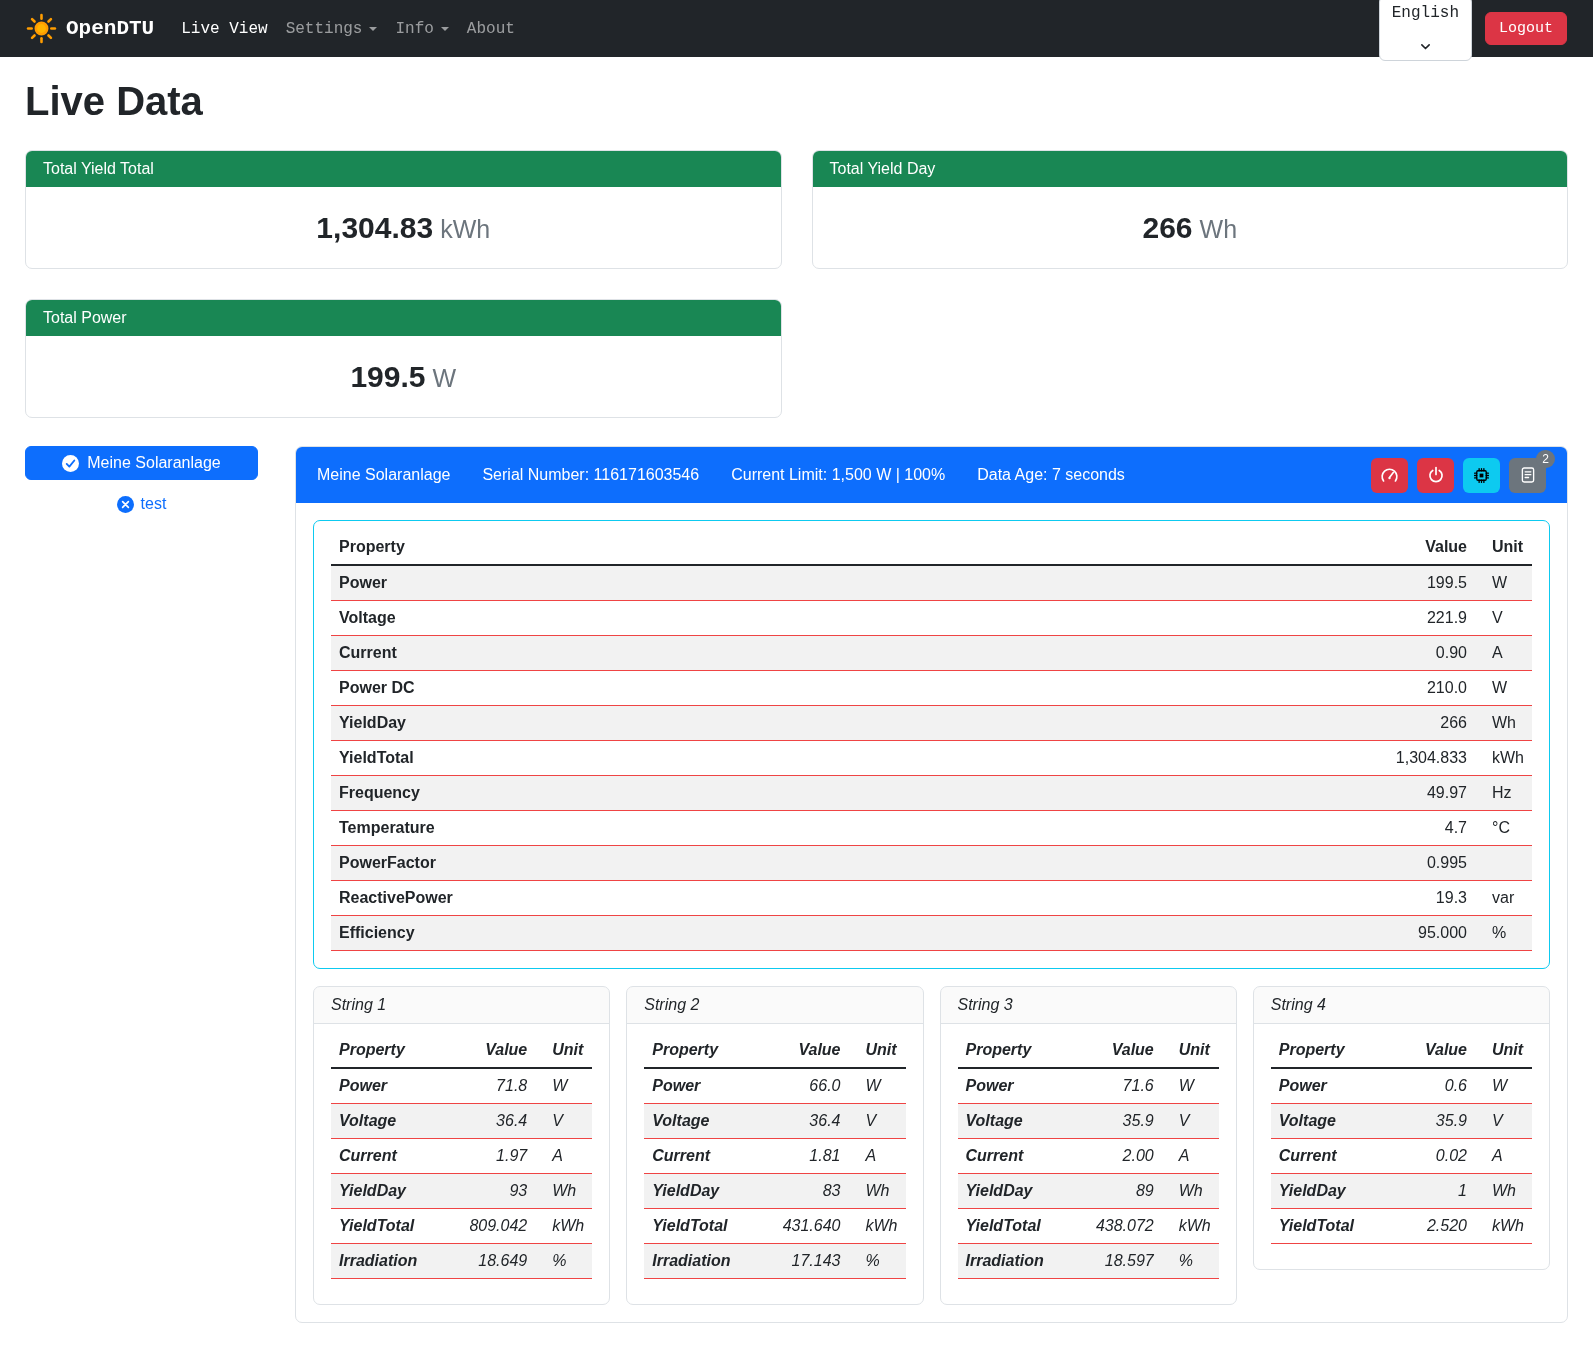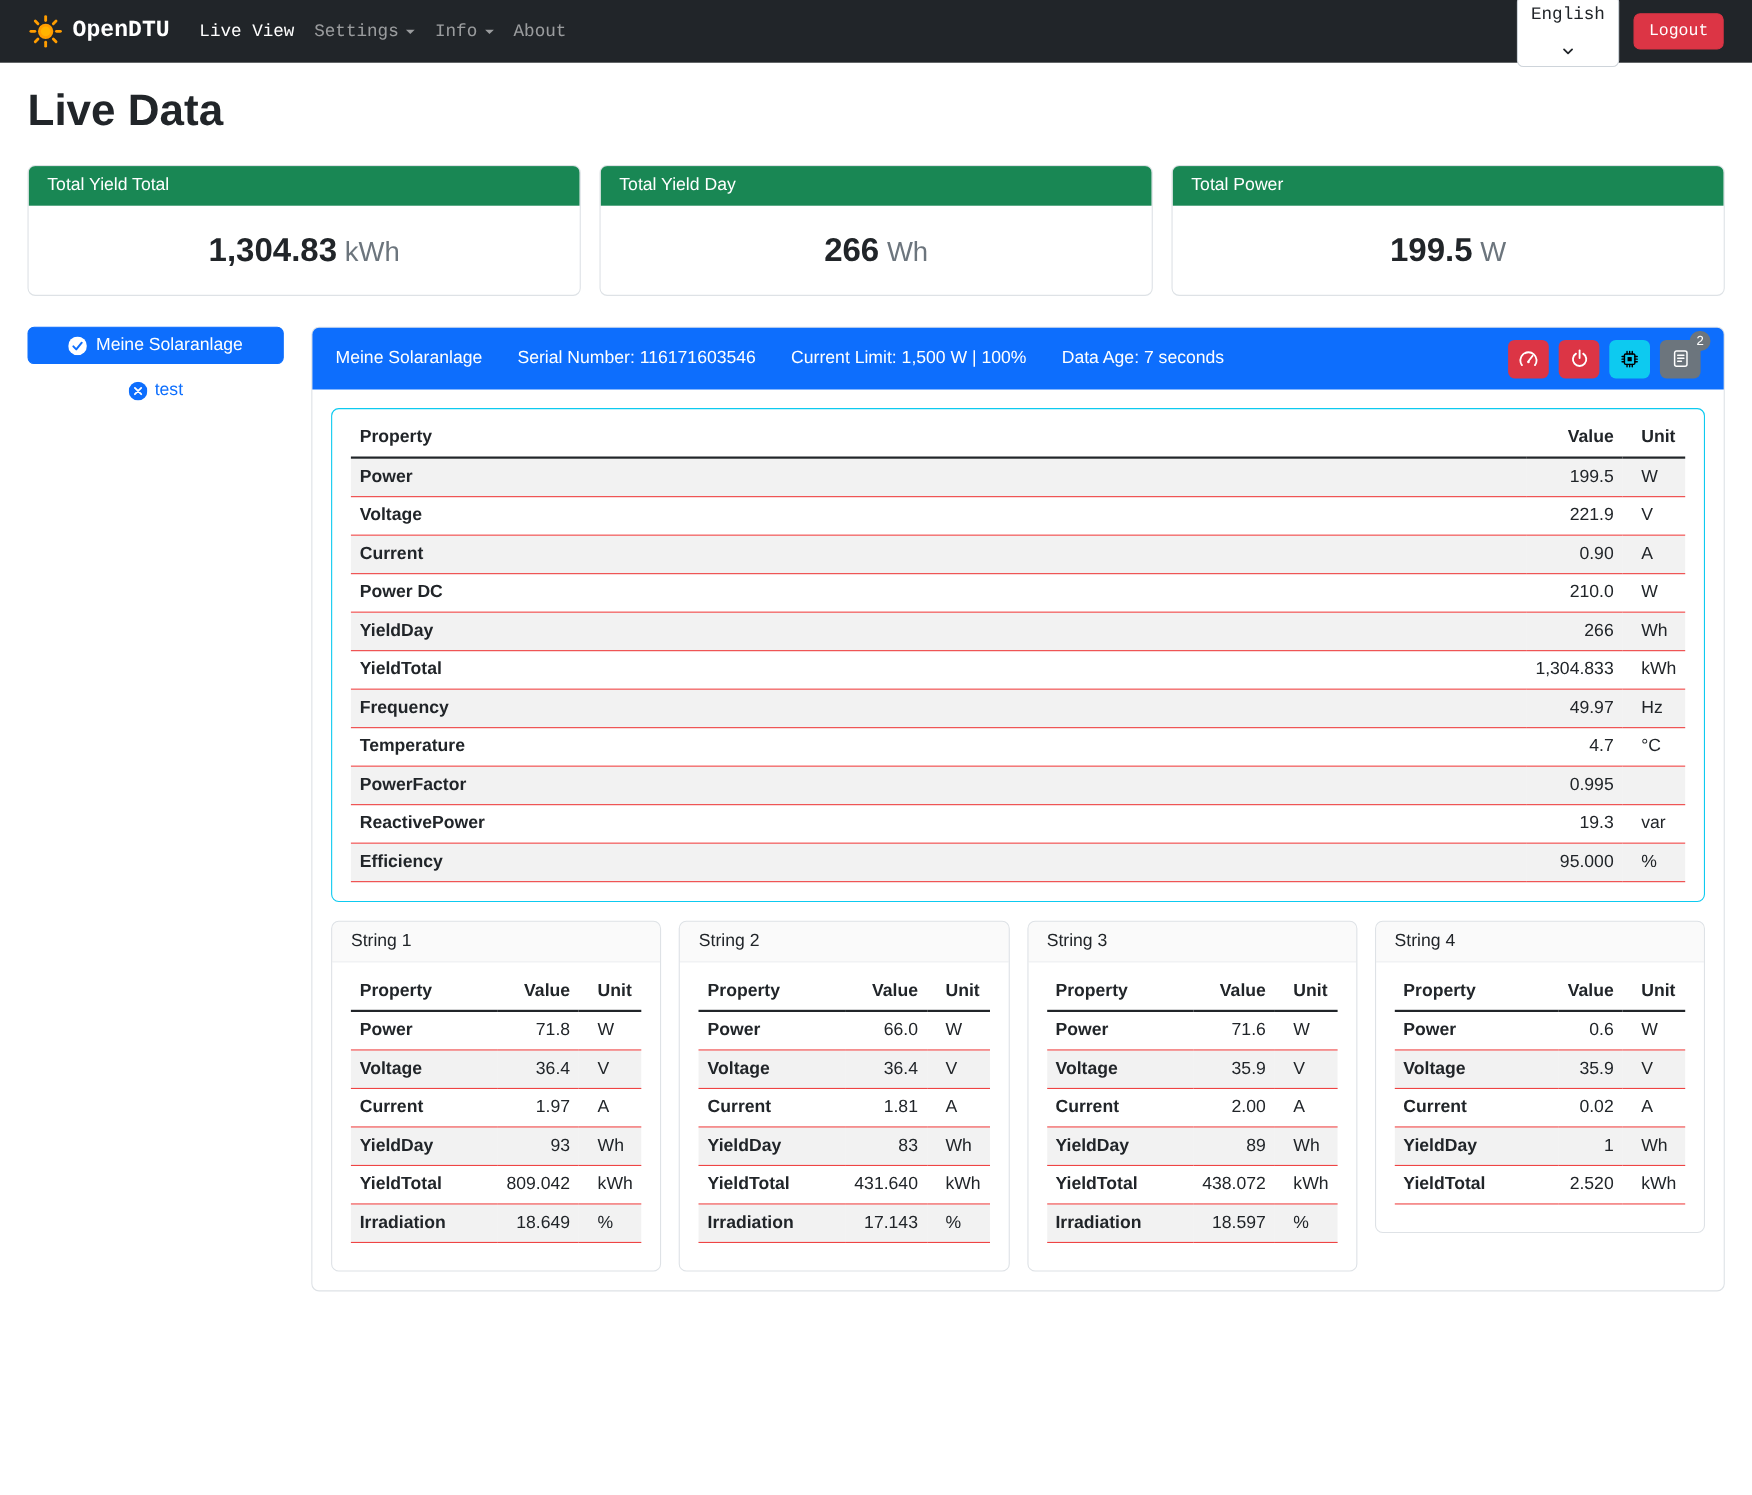--- a/index.html
+++ b/index.html
@@ -52,42 +52,42 @@
     border: 1px solid #dc3545; border-radius: 6px;
     padding: 7px 13px; font-size: 15px; cursor: pointer; font-family: inherit;
   }
 
   
   .container { padding: 4px 25px 28px; }
   h1.page-title { font-size: 40px; font-weight: 600; margin: 18px 0 26px; }
 
   
   .summary-grid {
-    display: grid; grid-template-columns: repeat(3, 1fr);
-    gap: 17px; margin-bottom: 28px;
+    display: grid; grid-template-columns: repeat(2, 1fr);
+    gap: 30px; margin-bottom: 28px;
   }
   .summary-card {
     border: 1px solid #dee2e6; border-radius: 7px;
     background: #fff; overflow: hidden;
   }
   .summary-card-header {
     background: #198754; color: #fff;
     padding: 9px 17px; font-size: 16px;
   }
   .summary-card-body {
     padding: 24px 16px; text-align: center;
     font-size: 30px; line-height: 1.1;
   }
   .summary-value { color: #212529; font-weight: 600; }
   .summary-unit  { color: #6c757d; font-size: 25px; margin-left: 7px; }
 
   
   .main-grid {
     display: grid; grid-template-columns: 233px 1fr;
-    gap: 25px; align-items: start;
+    gap: 37px; align-items: start;
   }
   .inverter-btn {
     width: 100%; background: #0d6efd; color: #fff;
     border: 1px solid #0d6efd; border-radius: 6px;
     padding: 7px 12px; font-size: 16px; cursor: pointer; font-family: inherit;
     display: flex; align-items: center; justify-content: center; gap: 8px;
     white-space: nowrap;
   }
   .test-link {
     margin-top: 15px; color: #0d6efd; cursor: pointer;
@@ -148,21 +148,21 @@
     border-radius: 6px 6px 0 0;
   }
   .phase-body { padding: 9px 17px 17px; }
 
   
   .strings-grid {
     display: grid; grid-template-columns: repeat(4, 1fr);
     gap: 16px; align-items: start;
   }
   .string-card {
-    border: 1px solid #dee2e6; border-radius: 7px; background: #fff;
+    border: 1px solid #dee2e6; border-radius: 7px; background: #fff; font-style: italic;
   }
   .string-header {
     padding: 9px 17px; background: rgba(0,0,0,.02);
     border-bottom: 1px solid #dee2e6; border-radius: 6px 6px 0 0;
   }
   .string-body { padding: 9px 17px 25px; }
 
   svg { display: block; }
 </style>
 </head>

